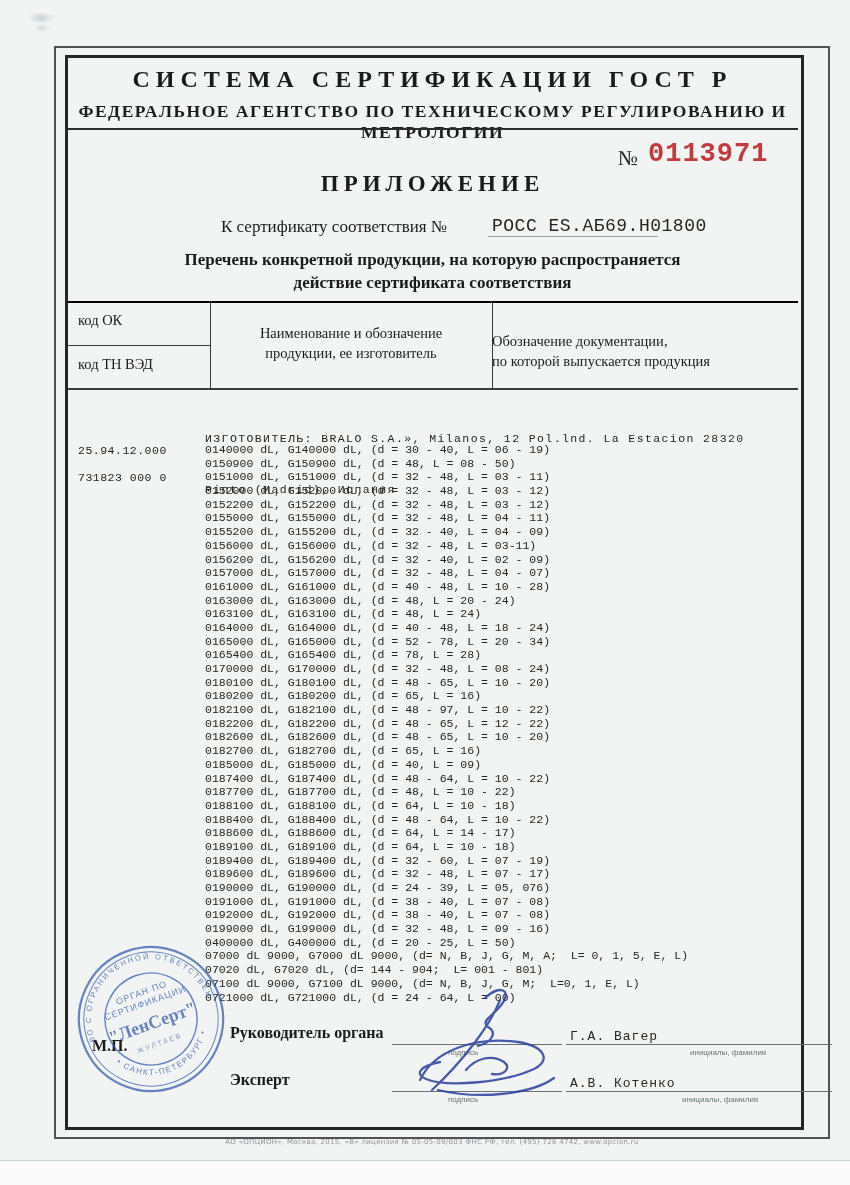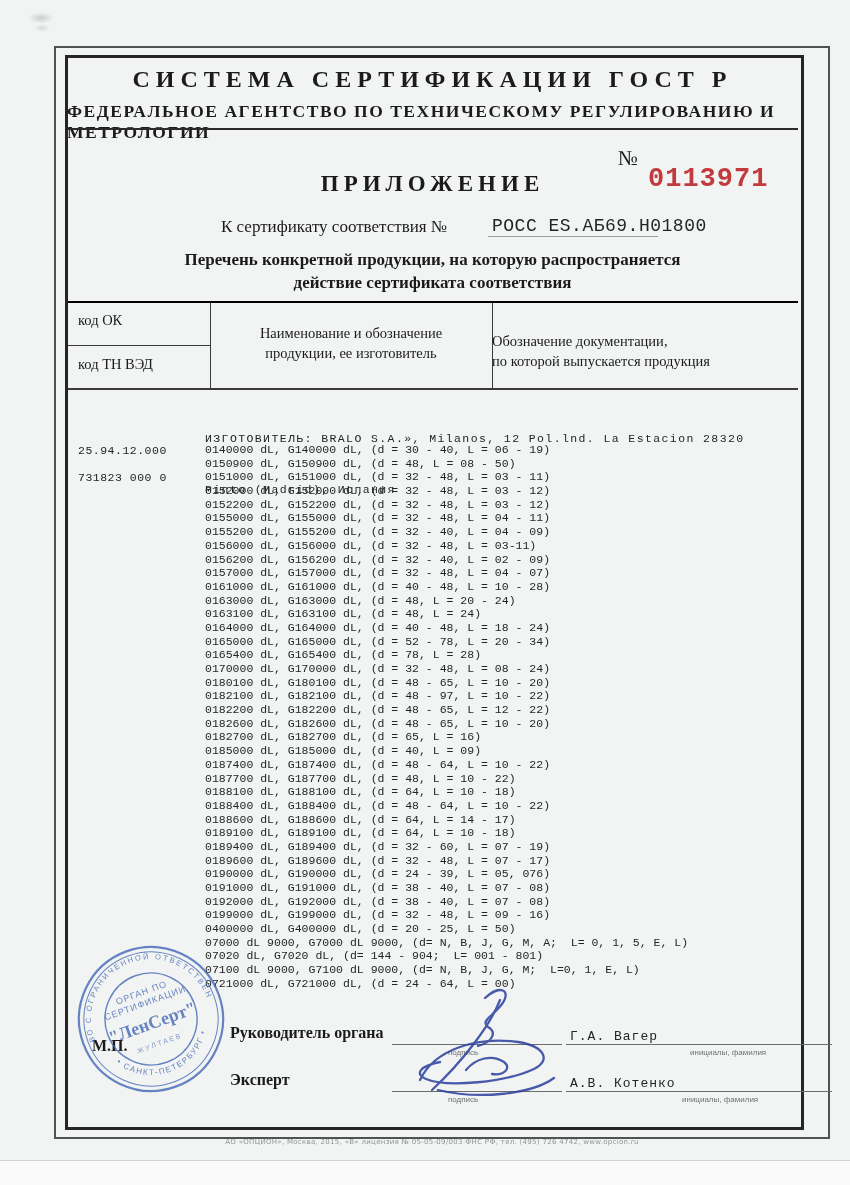--- a/index.html
+++ b/index.html
@@ -9,23 +9,23 @@
     font-family:"Liberation Serif", serif;
     color:#1b1b1b;
   }
   .abs{position:absolute;}
   
   .outer-frame{left:54px;top:46px;width:772px;height:1089px;border:2px solid #4f5250;}
   .inner-frame{left:65px;top:55px;width:733px;height:1069px;border:3px solid #242524;}
   .hdr-divider{left:68px;top:128px;width:730px;border-top:2px solid #2a2b2a;}
   
   .sys-title{left:67px;top:66px;width:731px;text-align:center;font-size:24px;font-weight:bold;letter-spacing:6px;}
-  .agency{left:67px;top:101px;width:731px;font-size:17.5px;font-weight:bold;letter-spacing:1.5px;}
+  .agency{left:67px;top:101px;width:731px;text-align:center;font-size:17.5px;font-weight:bold;letter-spacing:1.5px;}
   .num-label{left:618px;top:146px;font-size:21px;}
-  .num-value{left:648px;top:139px;font-family:"Liberation Mono","DejaVu Sans Mono",monospace;font-size:27px;font-weight:bold;letter-spacing:1px;margin-top:25px;}
+  .num-value{left:648px;top:139px;font-family:"Liberation Mono","DejaVu Sans Mono",monospace;font-size:27px;font-weight:bold;letter-spacing:1px;}
   .appendix{left:67px;top:171px;width:731px;text-align:center;font-size:23px;font-weight:bold;letter-spacing:5px;}
   .cert-label{left:221px;top:217px;font-size:17px;}
   .cert-value{left:492px;top:208px;font-family:"Liberation Mono","DejaVu Sans Mono",monospace;font-size:18px;letter-spacing:.5px;margin-top:8px;}
   .cert-underline{left:488px;top:222px;width:170px;height:14px;border-bottom:1.5px solid #9aa0a2;}
   .list-title1{left:67px;top:250px;width:731px;text-align:center;font-size:17px;font-weight:bold;}
   .list-title2{left:67px;top:273px;width:731px;text-align:center;font-size:17px;font-weight:bold;}
   
   .thead{left:68px;top:301px;width:730px;height:85px;border-top:2px solid #000000;border-bottom:2px solid #3a3b3a;}
   .thead .v1{position:absolute;left:142px;top:0;height:85px;border-left:1.5px solid #3a3b3a;}
   .thead .v2{position:absolute;left:424px;top:0;height:85px;border-left:1.5px solid #3a3b3a;}
@@ -131,20 +131,21 @@
     <div class="p-line">0156200 dL, G156200 dL, (d = 32 - 40, L = 02 - 09)</div>
     <div class="p-line">0157000 dL, G157000 dL, (d = 32 - 48, L = 04 - 07)</div>
     <div class="p-line">0161000 dL, G161000 dL, (d = 40 - 48, L = 10 - 28)</div>
     <div class="p-line">0163000 dL, G163000 dL, (d = 48, L = 20 - 24)</div>
     <div class="p-line">0163100 dL, G163100 dL, (d = 48, L = 24)</div>
     <div class="p-line">0164000 dL, G164000 dL, (d = 40 - 48, L = 18 - 24)</div>
     <div class="p-line">0165000 dL, G165000 dL, (d = 52 - 78, L = 20 - 34)</div>
     <div class="p-line">0165400 dL, G165400 dL, (d = 78, L = 28)</div>
     <div class="p-line">0170000 dL, G170000 dL, (d = 32 - 48, L = 08 - 24)</div>
     <div class="p-line">0180100 dL, G180100 dL, (d = 48 - 65, L = 10 - 20)</div>
+    <div class="p-line">0180200 dL, G180200 dL, (d = 65, L = 16)</div>
     <div class="p-line">0182100 dL, G182100 dL, (d = 48 - 97, L = 10 - 22)</div>
     <div class="p-line">0182200 dL, G182200 dL, (d = 48 - 65, L = 12 - 22)</div>
     <div class="p-line">0182600 dL, G182600 dL, (d = 48 - 65, L = 10 - 20)</div>
     <div class="p-line">0182700 dL, G182700 dL, (d = 65, L = 16)</div>
     <div class="p-line">0185000 dL, G185000 dL, (d = 40, L = 09)</div>
     <div class="p-line">0187400 dL, G187400 dL, (d = 48 - 64, L = 10 - 22)</div>
     <div class="p-line">0187700 dL, G187700 dL, (d = 48, L = 10 - 22)</div>
     <div class="p-line">0188100 dL, G188100 dL, (d = 64, L = 10 - 18)</div>
     <div class="p-line">0188400 dL, G188400 dL, (d = 48 - 64, L = 10 - 22)</div>
     <div class="p-line">0188600 dL, G188600 dL, (d = 64, L = 14 - 17)</div>

